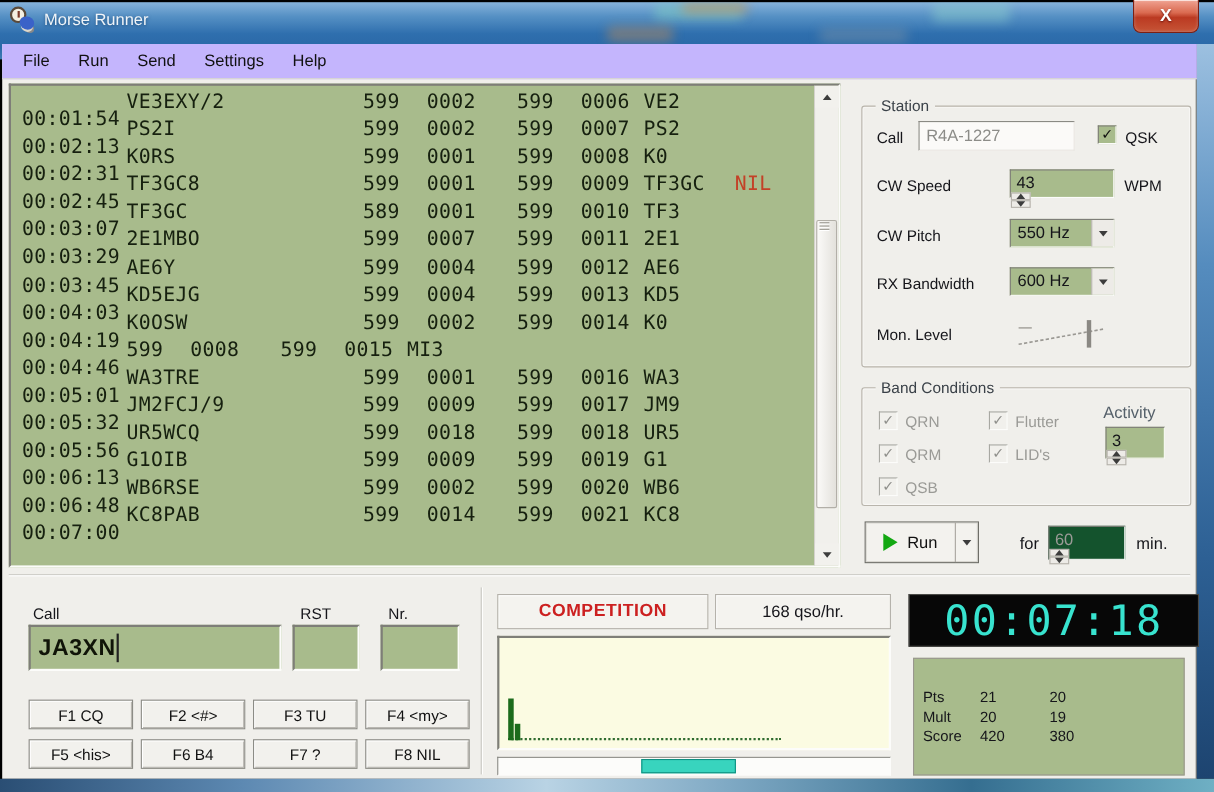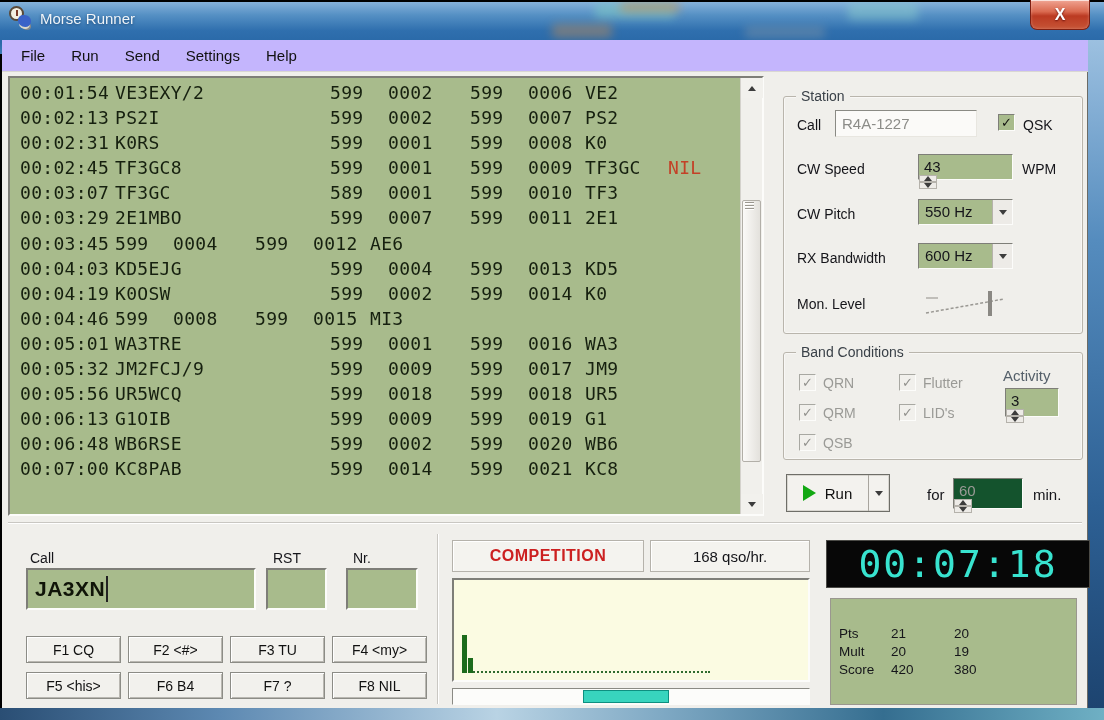--- a/index.html
+++ b/index.html
@@ -37,21 +37,21 @@
   .menubar { position:absolute; left:2px; top:40px; width:1086px; height:32px; background:#c4b5fd;
     border-bottom:1px solid #d9d7d2; display:flex; align-items:center; padding-left:6px; }
   .menu-item { font-size:15px; color:#111; padding:4px 13px; cursor:default; }
 
   
   .log { position:absolute; left:8px; top:76px; width:756px; height:440px; background:#a8bb8c;
     border:2px solid; border-color:#7e7e78 #fcfcfa #fcfcfa #7e7e78; }
   .log-rows { position:absolute; left:0; top:4px; right:24px; font-family:"DejaVu Sans Mono", monospace;
     font-size:18px; letter-spacing:.3px; color:#16200f; }
   .log-row { height:25.1px; display:flex; padding-left:10px; white-space:pre; }
-  .col-time { width:95px; } .col-call { width:215px; } .col-rsts { width:58px; } .col-nrs { width:82px; }
+  .col-time { width:95px;margin-top:16px; } .col-call { width:215px; } .col-rsts { width:58px; } .col-nrs { width:82px; }
   .col-rstr { width:58px; } .col-nrr { width:57px; } .col-pref { width:83px; }
   .col-err { color:#c34127; }
 
   
   .scrollbar { position:absolute; right:0; top:0; width:22px; height:100%; background:#f1f0ec;
     border-left:1px solid #d4d2cc; }
   .sb-btn { position:absolute; left:0; width:22px; height:20px; background:#f2f1ed;
     display:flex; align-items:center; justify-content:center; }
   .sb-up { top:0; } .sb-down { bottom:0; }
   .sb-thumb { position:absolute; left:1px; top:122px; width:19px; height:262px; background:linear-gradient(90deg,#fbfaf8,#e3e1dc);
@@ -172,21 +172,21 @@
     </div>
 
   <div class="log">
     <div class="log-rows" id="log-rows">
         <div class="log-row"><span class="col-time">00:01:54</span><span class="col-call">VE3EXY/2</span><span class="col-rsts">599</span><span class="col-nrs">0002</span><span class="col-rstr">599</span><span class="col-nrr">0006</span><span class="col-pref">VE2</span><span class="col-err"></span></div>
         <div class="log-row"><span class="col-time">00:02:13</span><span class="col-call">PS2I</span><span class="col-rsts">599</span><span class="col-nrs">0002</span><span class="col-rstr">599</span><span class="col-nrr">0007</span><span class="col-pref">PS2</span><span class="col-err"></span></div>
         <div class="log-row"><span class="col-time">00:02:31</span><span class="col-call">K0RS</span><span class="col-rsts">599</span><span class="col-nrs">0001</span><span class="col-rstr">599</span><span class="col-nrr">0008</span><span class="col-pref">K0</span><span class="col-err"></span></div>
         <div class="log-row"><span class="col-time">00:02:45</span><span class="col-call">TF3GC8</span><span class="col-rsts">599</span><span class="col-nrs">0001</span><span class="col-rstr">599</span><span class="col-nrr">0009</span><span class="col-pref">TF3GC</span><span class="col-err">NIL</span></div>
         <div class="log-row"><span class="col-time">00:03:07</span><span class="col-call">TF3GC</span><span class="col-rsts">589</span><span class="col-nrs">0001</span><span class="col-rstr">599</span><span class="col-nrr">0010</span><span class="col-pref">TF3</span><span class="col-err"></span></div>
         <div class="log-row"><span class="col-time">00:03:29</span><span class="col-call">2E1MBO</span><span class="col-rsts">599</span><span class="col-nrs">0007</span><span class="col-rstr">599</span><span class="col-nrr">0011</span><span class="col-pref">2E1</span><span class="col-err"></span></div>
-        <div class="log-row"><span class="col-time">00:03:45</span><span class="col-rsts">599</span><span class="col-nrs">0004</span><span class="col-rstr">599</span><span class="col-nrr">0012</span><span class="col-pref">AE6</span><span class="col-err"></span></div>
+        <div class="log-row"><span class="col-time">00:03:45</span><span class="col-call">AE6Y</span><span class="col-rsts">599</span><span class="col-nrs">0004</span><span class="col-rstr">599</span><span class="col-nrr">0012</span><span class="col-pref">AE6</span><span class="col-err"></span></div>
         <div class="log-row"><span class="col-time">00:04:03</span><span class="col-call">KD5EJG</span><span class="col-rsts">599</span><span class="col-nrs">0004</span><span class="col-rstr">599</span><span class="col-nrr">0013</span><span class="col-pref">KD5</span><span class="col-err"></span></div>
         <div class="log-row"><span class="col-time">00:04:19</span><span class="col-call">K0OSW</span><span class="col-rsts">599</span><span class="col-nrs">0002</span><span class="col-rstr">599</span><span class="col-nrr">0014</span><span class="col-pref">K0</span><span class="col-err"></span></div>
         <div class="log-row"><span class="col-time">00:04:46</span><span class="col-rsts">599</span><span class="col-nrs">0008</span><span class="col-rstr">599</span><span class="col-nrr">0015</span><span class="col-pref">MI3</span><span class="col-err"></span></div>
         <div class="log-row"><span class="col-time">00:05:01</span><span class="col-call">WA3TRE</span><span class="col-rsts">599</span><span class="col-nrs">0001</span><span class="col-rstr">599</span><span class="col-nrr">0016</span><span class="col-pref">WA3</span><span class="col-err"></span></div>
         <div class="log-row"><span class="col-time">00:05:32</span><span class="col-call">JM2FCJ/9</span><span class="col-rsts">599</span><span class="col-nrs">0009</span><span class="col-rstr">599</span><span class="col-nrr">0017</span><span class="col-pref">JM9</span><span class="col-err"></span></div>
         <div class="log-row"><span class="col-time">00:05:56</span><span class="col-call">UR5WCQ</span><span class="col-rsts">599</span><span class="col-nrs">0018</span><span class="col-rstr">599</span><span class="col-nrr">0018</span><span class="col-pref">UR5</span><span class="col-err"></span></div>
         <div class="log-row"><span class="col-time">00:06:13</span><span class="col-call">G1OIB</span><span class="col-rsts">599</span><span class="col-nrs">0009</span><span class="col-rstr">599</span><span class="col-nrr">0019</span><span class="col-pref">G1</span><span class="col-err"></span></div>
         <div class="log-row"><span class="col-time">00:06:48</span><span class="col-call">WB6RSE</span><span class="col-rsts">599</span><span class="col-nrs">0002</span><span class="col-rstr">599</span><span class="col-nrr">0020</span><span class="col-pref">WB6</span><span class="col-err"></span></div>
         <div class="log-row"><span class="col-time">00:07:00</span><span class="col-call">KC8PAB</span><span class="col-rsts">599</span><span class="col-nrs">0014</span><span class="col-rstr">599</span><span class="col-nrr">0021</span><span class="col-pref">KC8</span><span class="col-err"></span></div>
       </div>

